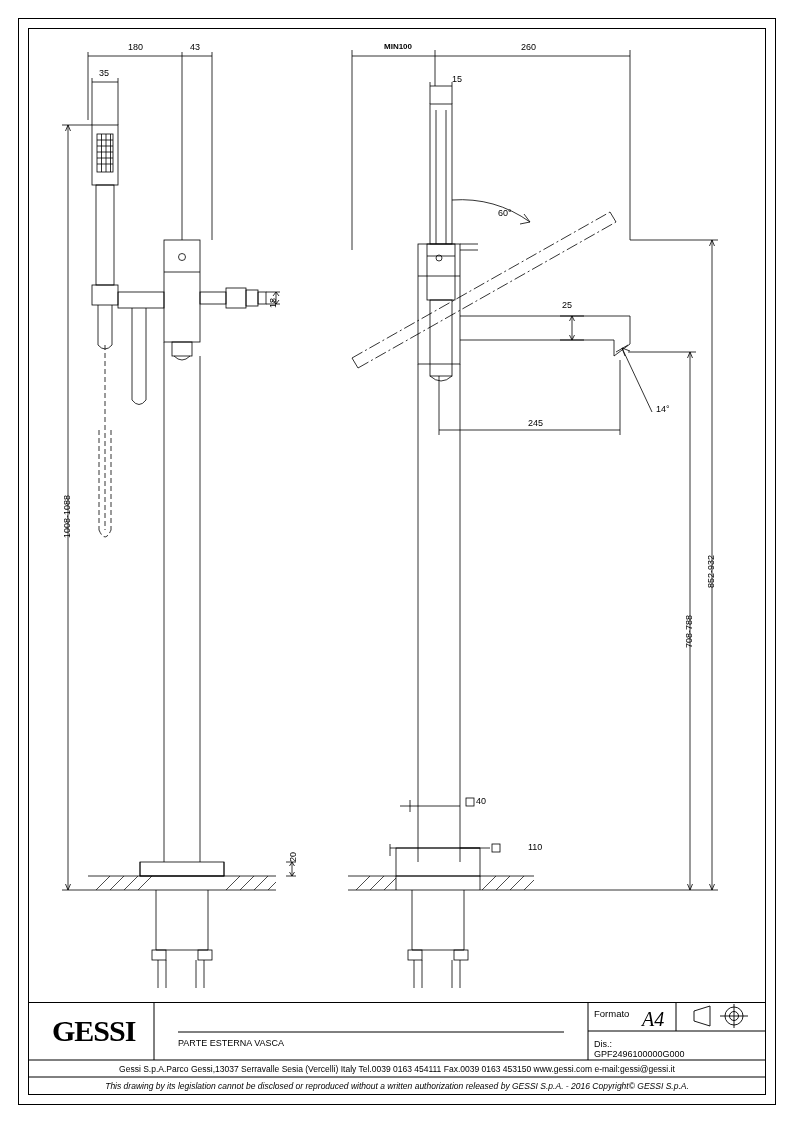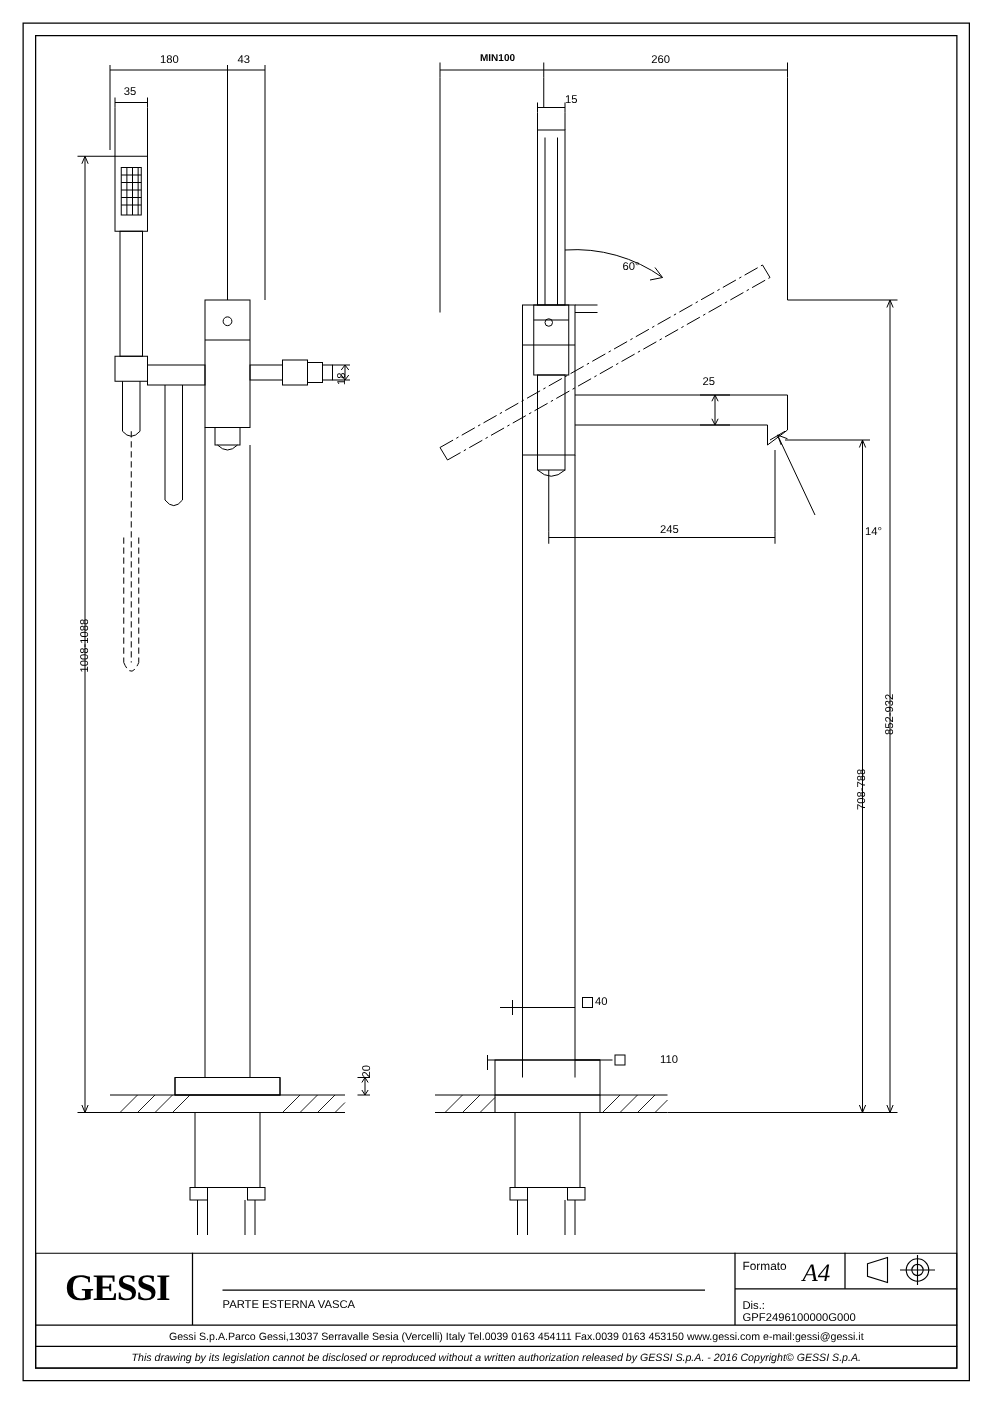--- a/index.html
+++ b/index.html
@@ -268,21 +268,21 @@
   <div class="t rot" style="left:268px;top:308px;">18</div>
   <div class="t rot" style="left:288px;top:862px;">20</div>
   <div class="t rot" style="left:62px;top:538px;">1008-1088</div>
 
   <div class="t" style="left:372px;top:42px;font-weight:bold;font-size:8px;padding-left:12px;">MIN100</div>
   <div class="t" style="left:521px;top:42px;">260</div>
   <div class="t" style="left:452px;top:74px;">15</div>
   <div class="t" style="left:562px;top:300px;">25</div>
   <div class="t" style="left:528px;top:418px;">245</div>
   <div class="t" style="left:498px;top:192px;margin-top:16px;">60°</div>
-  <div class="t" style="left:656px;top:420px;margin-left:36px;">14°</div>
+  <div class="t" style="left:656px;top:404px;">14°</div>
   <div class="t" style="left:476px;top:796px;">40</div>
   <div class="t" style="left:502px;top:842px;padding-left:26px;">110</div>
   <div class="t rot" style="left:706px;top:588px;">852-932</div>
   <div class="t rot" style="left:684px;top:648px;">708-788</div>
 
   <div class="tblock">
     <svg width="738" height="93" style="position:absolute;left:0;top:0;">
       <g stroke="#000" fill="none" stroke-width="1">
         <rect x="0.5" y="0.5" width="737" height="92"></rect>
         <line x1="0" y1="58" x2="738" y2="58"></line>
@@ -307,17 +307,17 @@
     <div style="position:absolute;left:150px;top:36px;width:386px;text-align:left;font-size:9px;">PARTE ESTERNA VASCA</div>
 
     <div style="position:absolute;left:566px;top:6px;font-size:9.5px;">Formato</div>
     <div style="position:absolute;left:614px;top:6px;font-family:'Liberation Serif',serif;font-style:italic;font-size:20px;">A4</div>
 
     <div style="position:absolute;left:566px;top:37px;font-size:9px;">
       <span>Dis.:</span>
       <span>GPF2496100000G000</span>
     </div>
 
-    <div class="small center" style="position:absolute;left:0;top:62px;width:738px;padding-left:16px;">Gessi S.p.A.Parco Gessi,13037 Serravalle Sesia (Vercelli) Italy Tel.0039 0163 454111 Fax.0039 0163 453150 www.gessi.com e-mail:gessi@gessi.it</div>
+    <div class="small center" style="position:absolute;left:0;top:62px;width:738px;">Gessi S.p.A.Parco Gessi,13037 Serravalle Sesia (Vercelli) Italy Tel.0039 0163 454111 Fax.0039 0163 453150 www.gessi.com e-mail:gessi@gessi.it</div>
     <div class="small center" style="position:absolute;left:0;top:79px;width:738px;font-style:italic;">This drawing by its legislation cannot be disclosed or reproduced without a written authorization released by GESSI S.p.A. - 2016 Copyright© GESSI S.p.A.</div>
   </div>
 
 </div>
 
 </body></html>

